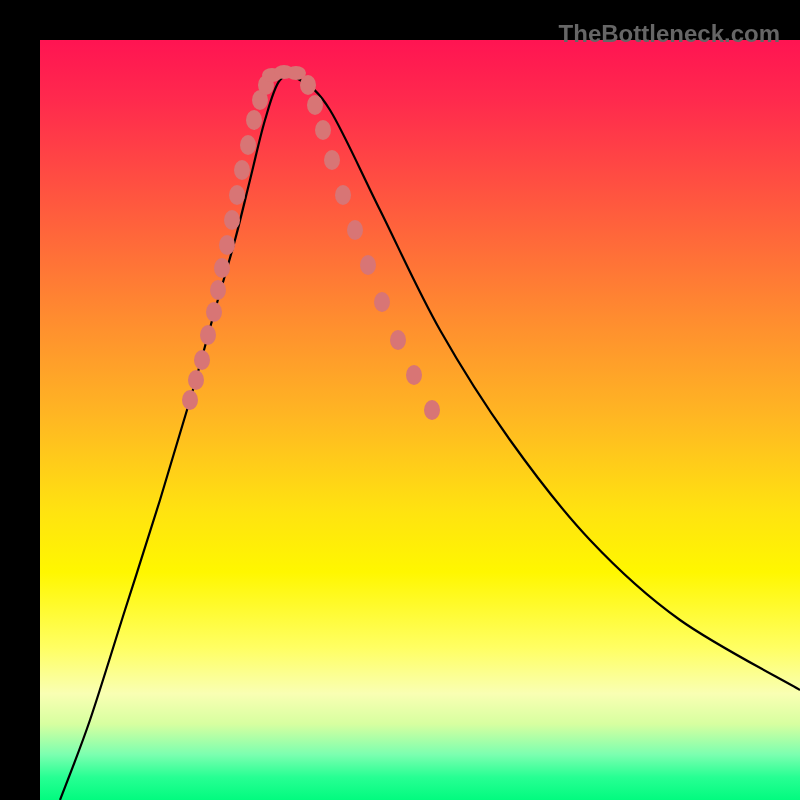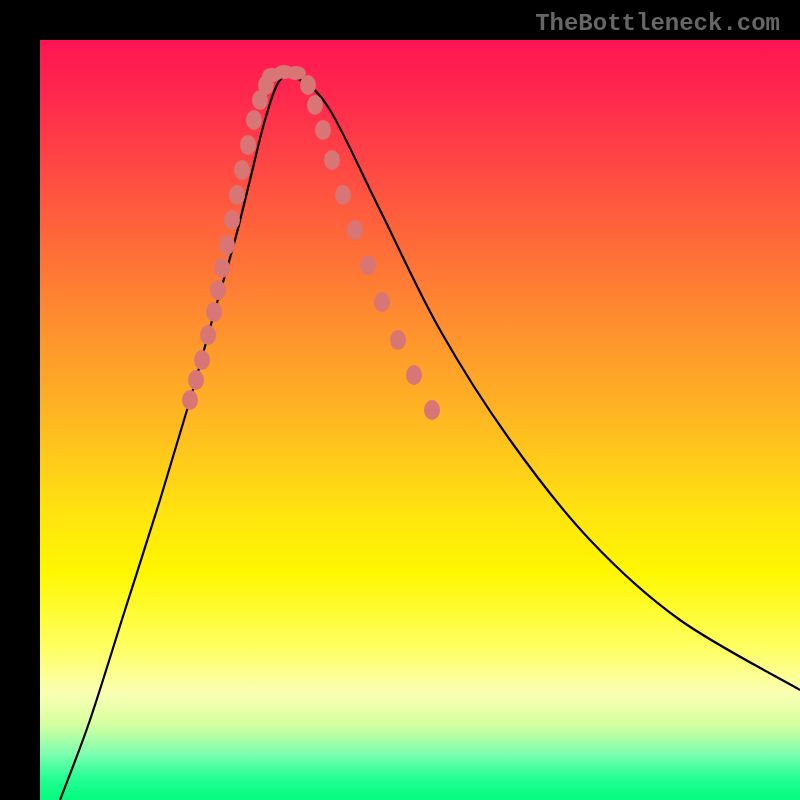--- a/index.html
+++ b/index.html
@@ -1,23 +1,23 @@
 <!DOCTYPE html>
 <html><head>
   <meta charset="utf-8">
   <style>
     * { margin: 0; padding: 0; box-sizing: border-box; }
     html, body { width: 800px; height: 800px; overflow: hidden; }
     body { background: #000; position: relative; }
 
     .watermark {
       position: absolute;
-      top: 10px;
+      top: 20px;
       right: 20px;
-      font-family: Liberation Mono, monospace;
+      font-family: Liberation Sans, sans-serif;
       font-size: 24px;
       font-weight: 600;
       color: #666666;
       z-index: 10;
     }
 
     .chart-area {
       position: absolute;
       left: 40px;
       top: 40px;

